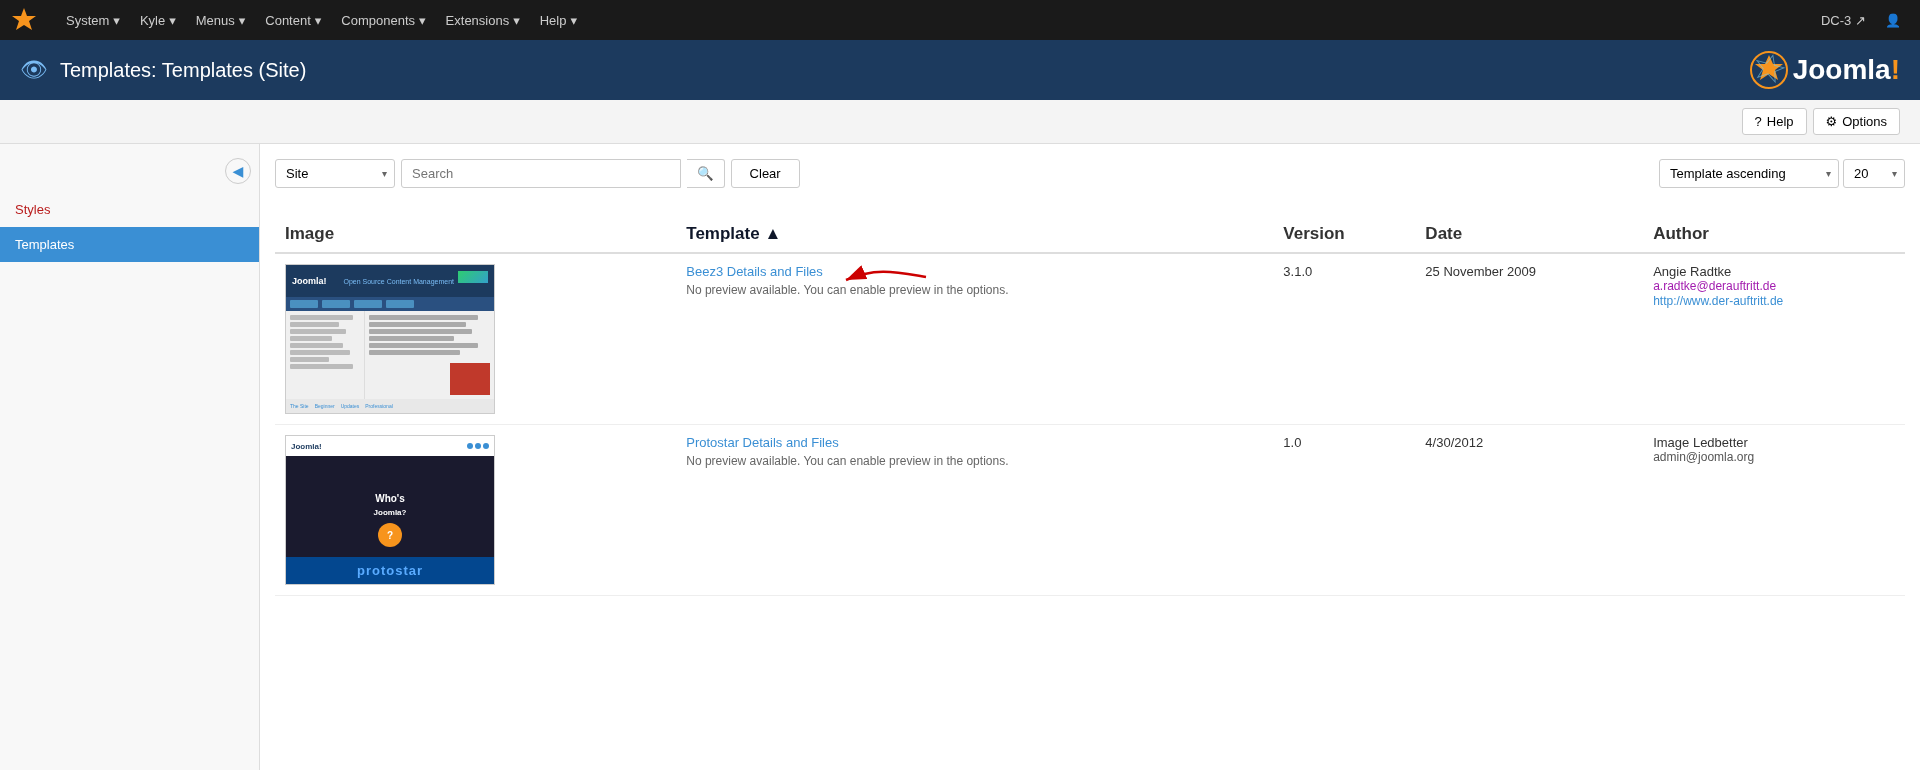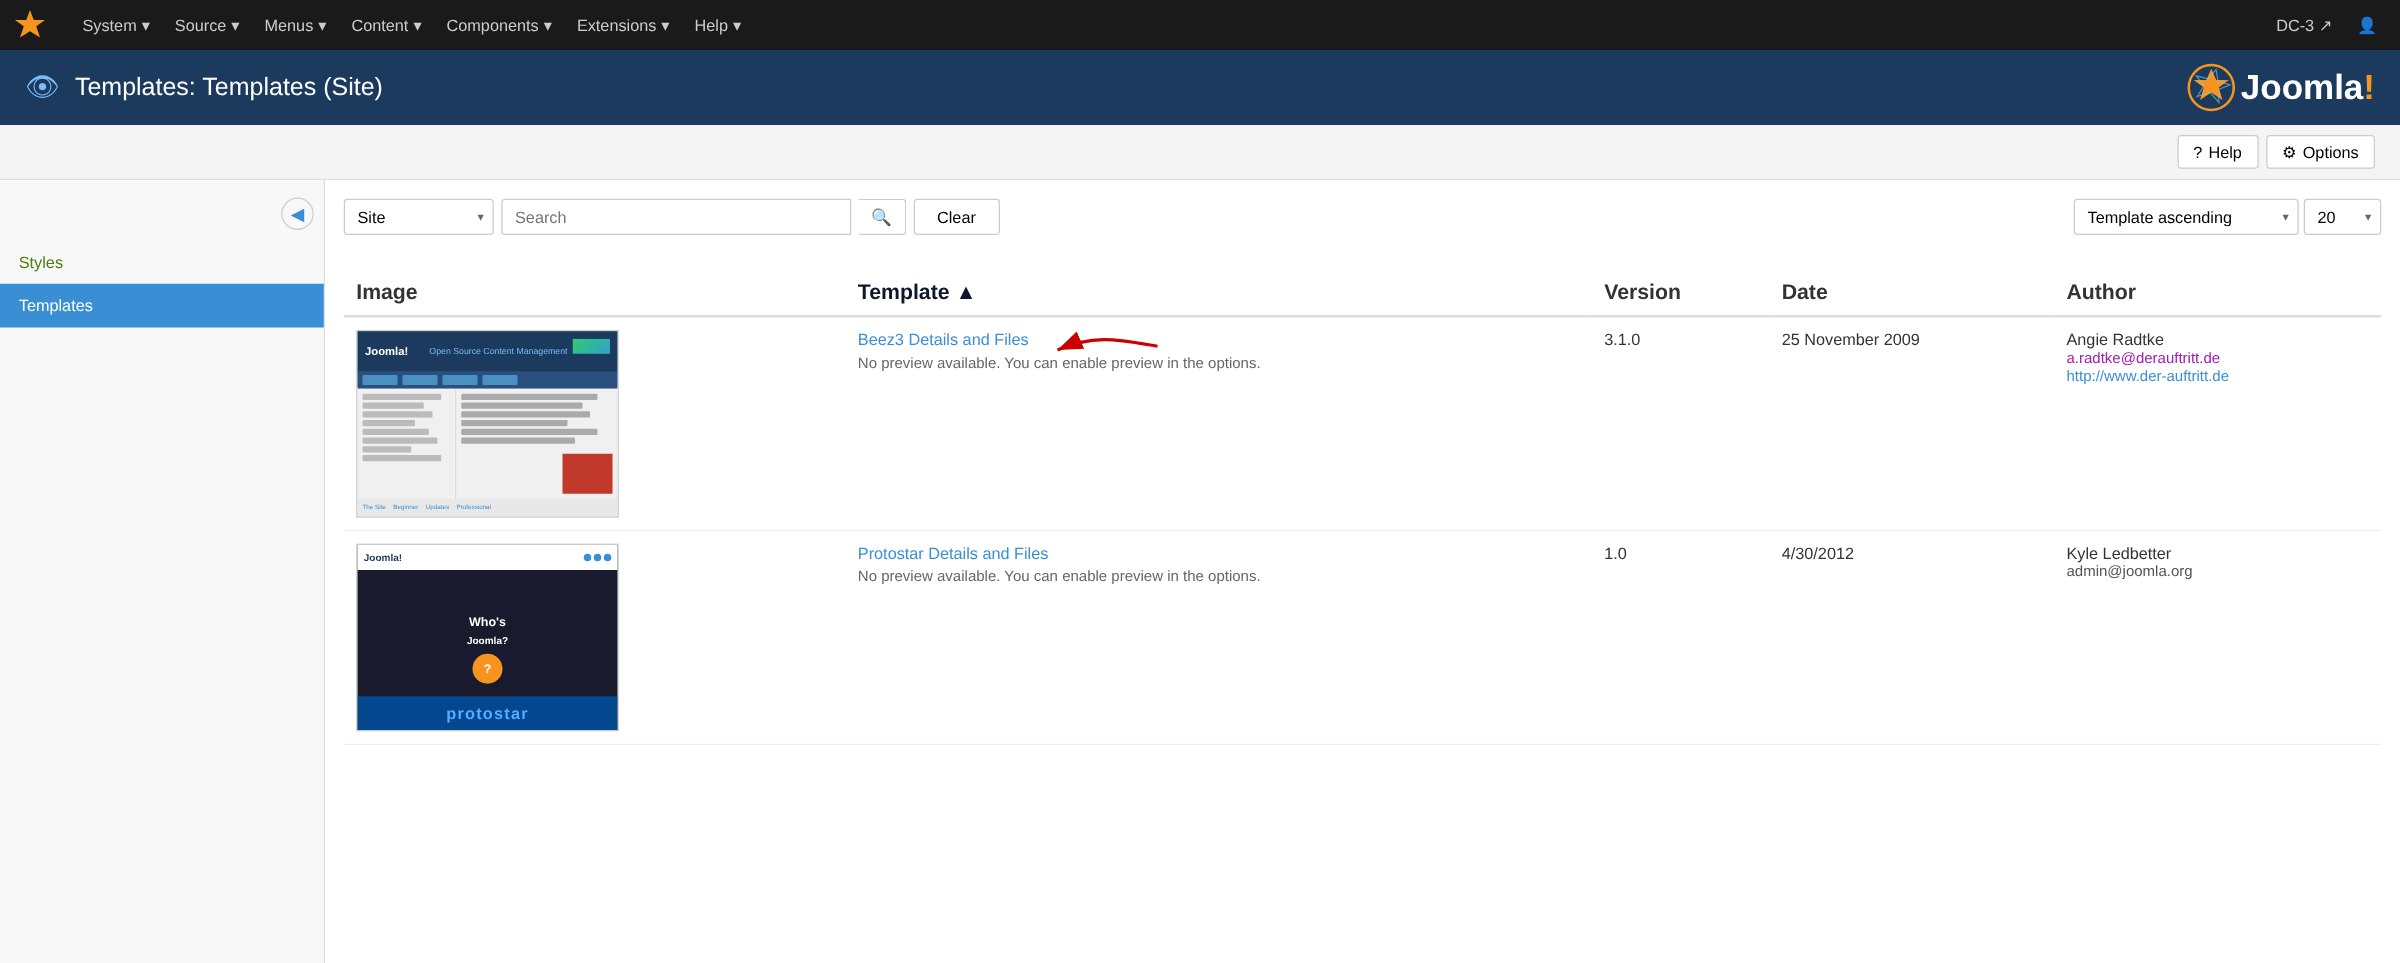--- a/index.html
+++ b/index.html
@@ -133,21 +133,21 @@
       display: flex;
       align-items: center;
       justify-content: center;
       color: #3a8fd4;
       font-size: 14px;
     }
     .sidebar-item {
       padding: 10px 15px;
       cursor: pointer;
       font-size: 13px;
-      color: #4d7c0f;
+      color: #b91c1c;
     }
     .sidebar-item.active {
       background: #3a8fd4;
       color: #fff;
     }
 
     
     .content {
       flex: 1;
       padding: 15px;
@@ -356,21 +356,21 @@
 
     <svg class="joomla-star" viewBox="0 0 28 28">
       <polygon points="14,2 17,10 26,10 19,15 22,24 14,19 6,24 9,15 2,10 11,10" fill="#f7941d" stroke="none"></polygon>
     </svg>
   </div>
   <div class="nav-item">
     <span>System</span>
     <span>▾</span>
   </div>
   <div class="nav-item">
-    <span>Source</span>
+    <span>Kyle</span>
     <span>▾</span>
   </div>
   <div class="nav-item">
     <span>Menus</span>
     <span>▾</span>
   </div>
   <div class="nav-item">
     <span>Content</span>
     <span>▾</span>
   </div>
@@ -605,20 +605,20 @@
             <a href="#" class="template-link">Protostar Details and Files</a>
             <p class="template-preview-text">No preview available. You can enable preview in the options.</p>
           </td>
           <td>
             <span>1.0</span>
           </td>
           <td>
             <span>4/30/2012</span>
           </td>
           <td>
-            <div>Kyle Ledbetter</div>
+            <div>Image Ledbetter</div>
             <div style="font-size:12px; color:#555;">admin@joomla.org</div>
           </td>
         </tr>
       </tbody>
     </table>
   </main>
 </div>
 
 </body></html>

